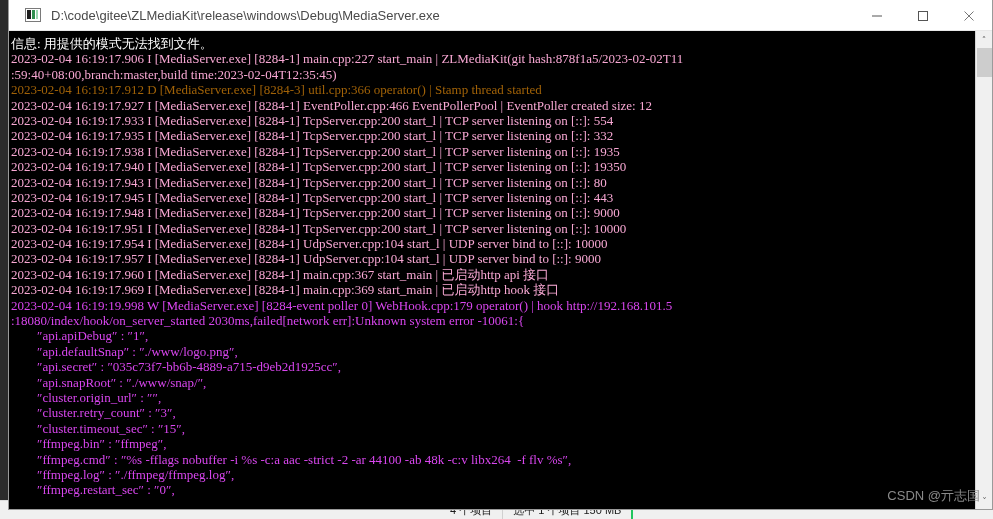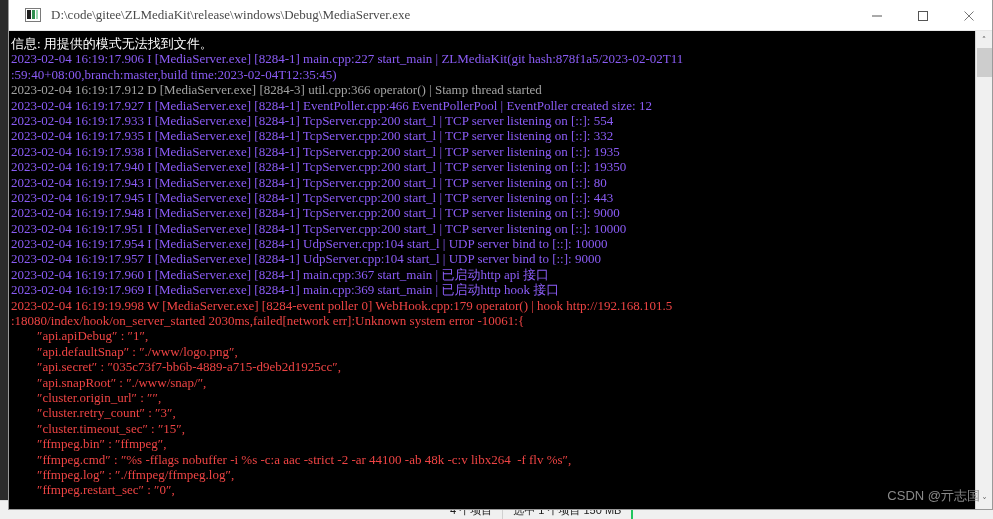--- a/index.html
+++ b/index.html
@@ -94,21 +94,21 @@
     width: 3px; height: 9px; background: #2f8f4e;
   }
   .title-icon .i-bar3 {
     position: absolute; left: 11px; top: 2px;
     width: 2px; height: 9px; background: #9ad7b0;
   }
   .title-text {
     margin-left: 10px;
     font-size: 13px;
     color: #4a4a4a;
-    font-family: Liberation Serif, serif;
+    font-family: Liberation Sans, sans-serif;
     white-space: nowrap;
   }
   .win-controls {
     position: absolute;
     right: 0; top: 0;
     height: 31px;
     display: flex;
   }
   .win-btn {
     width: 46px; height: 31px;
@@ -130,23 +130,23 @@
     width: 960px;
     font-family: Liberation Serif, serif;
     font-size: 13px;
     line-height: 15.4px;
     white-space: pre;
     letter-spacing: 0px;
   }
   .ln { display: block; height: 15.4px; overflow: hidden; }
 
   .c-white  { color: #ffffff; }
-  .c-cyan   { color: #8b5cf6; }
-  .c-green  { color: #a3a3a3; }
-  .c-yellow { color: #ef4444; }
+  .c-cyan   { color: #f9a8d4; }
+  .c-green  { color: #a16207; }
+  .c-yellow { color: #d946ef; }
 
   
   .cscroll {
     position: absolute;
     right: 0; top: 31px;
     width: 17px;
     height: 478px;
     background: #f0f0f0;
     border-left: 1px solid #d4d4d4;
   }

